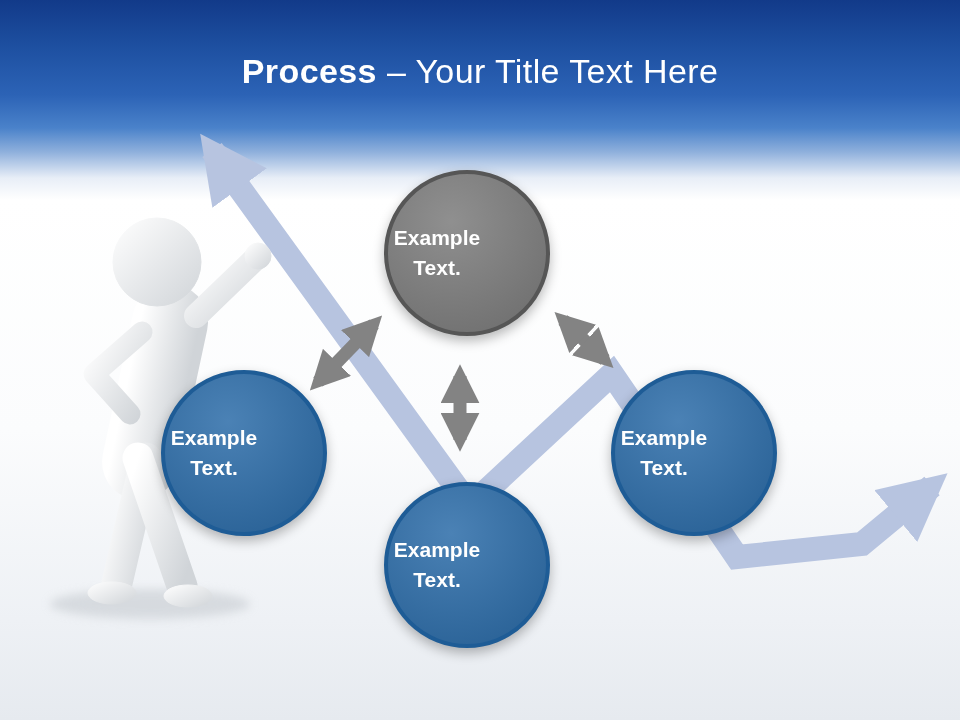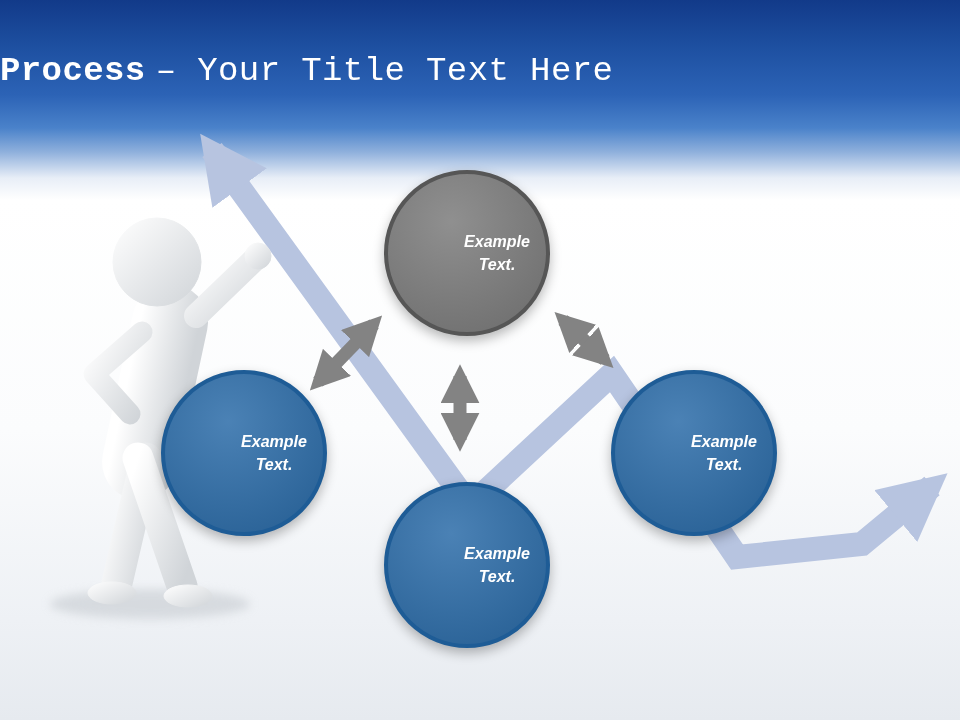--- a/index.html
+++ b/index.html
@@ -5,36 +5,35 @@
   html,body{margin:0;padding:0;background:#ffffff;}
   .slide{
     position:relative;width:960px;height:720px;overflow:hidden;
     font-family:"Liberation Sans",sans-serif;
     background:linear-gradient(to bottom,
       #123a89 0px,#1d4fa0 45px,#2c63b6 95px,#4a82ca 128px,
       #8fb0dc 152px,#e8eef7 178px,#ffffff 200px,
       #fbfcfd 430px,#eef1f5 620px,#e6eaef 720px);
   }
   .title{
-    position:absolute;top:52px;left:0;width:100%;
+    position:absolute;top:52px;left:0;width:100%;text-align:center;
     color:var(--title-color,#ffffff);font-size:34px;letter-spacing:.4px;z-index:3;
     white-space:nowrap;
-    font-family:Liberation Mono, monospace;
   }
   .title .bold{font-weight:bold;}
   .title .rest{font-weight:normal;margin-left:10px;}
   .art{position:absolute;left:0;top:0;z-index:1;pointer-events:none;}
   .trend{stroke:var(--trend-blue,#b7c4e0);fill:none;}
   .trend-head{fill:var(--trend-blue,#b7c4e0);}
   .conn{stroke:var(--connector-gray,#838383);}
   .conn-head{fill:var(--connector-gray,#838383);}
   .node{
     position:absolute;width:158px;height:158px;border-radius:50%;
-    display:flex;align-items:center;justify-content:flex-end;text-align:center;
-    color:#ffffff;font-weight:bold;font-style:italic;font-size:16px;line-height:1.45;
+    display:flex;align-items:center;justify-content:flex-start;text-align:center;
+    color:#ffffff;font-weight:bold;font-size:21px;line-height:1.45;
     z-index:2;box-shadow:0 5px 12px rgba(0,0,0,.28);
     background-image:radial-gradient(circle at 40% 30%, rgba(255,255,255,.14), rgba(0,0,0,.12) 92%);
   }
   .node.blue{background-color:var(--node-blue,#2d6da9);border:4px solid var(--node-blue-border,#1e5c96);}
   .node.gray{background-color:var(--node-gray,#7d7d7d);border:4px solid var(--node-gray-border,#565656);}
   .node .lbl{display:block;width:98px;}
   .node-top{left:384px;top:170px;}
   .node-left{left:161px;top:370px;}
   .node-bottom{left:384px;top:482px;}
   .node-right{left:611px;top:370px;}

